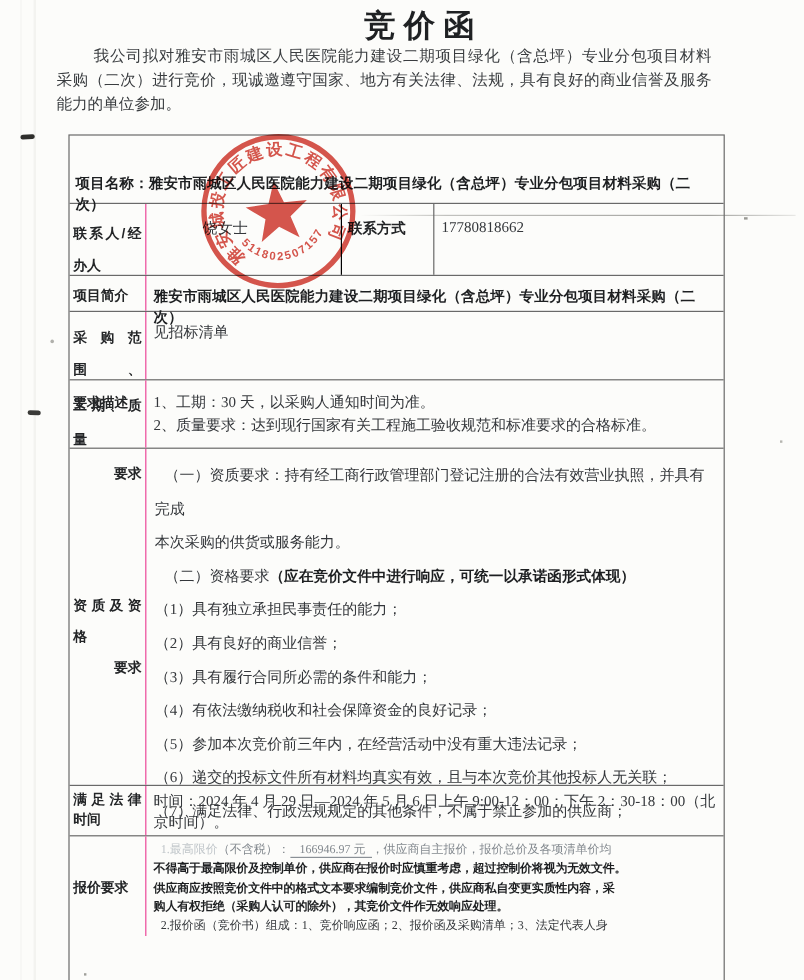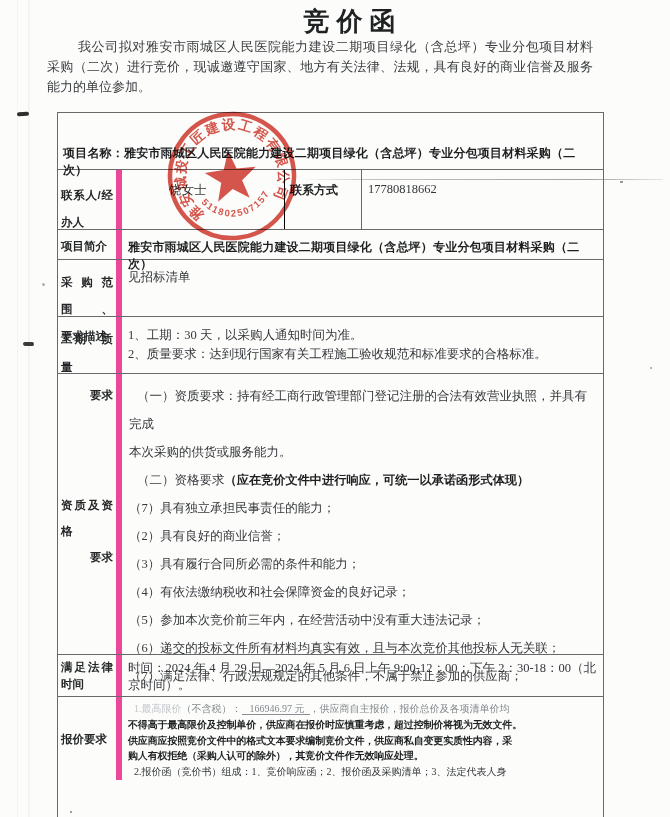--- a/index.html
+++ b/index.html
@@ -33,21 +33,21 @@
   .il{line-height:20px;}
   .il-first{text-indent:31px;}
   .il-just{text-align:justify;text-align-last:justify;}
 
   
   .tbl{position:absolute;left:57px;top:112px;width:547px;height:782px;
        border:1px solid #696969;box-sizing:border-box;font-size:12.5px;}
   .row{display:flex;box-sizing:border-box;border-bottom:1px solid #696969;}
   .row:last-child{border-bottom:none;}
   .cell{box-sizing:border-box;}
-  .lbl{width:64px;flex:0 0 64px;border-right:6px solid #ec4899;
+  .lbl{width:64px;flex:0 0 64px;border-right:1px solid #ec4899;
        font-family:"Liberation Sans","DejaVu Sans",sans-serif;font-weight:bold;
        font-size:11.5px;color:#232527;padding:0 3px;}
   .content{flex:1;min-width:0;}
   .jl{text-align:justify;text-align-last:justify;}
   .lc{text-align:right;}
 
   .r1{height:57px;}
   .r1 .cell{padding:32px 5px 0 5px;font-size:12px;letter-spacing:.2px;color:#1d1f21;}
   .r2{height:29px;}
   .r2 .cell{padding:9px 5px 0 5px;}
@@ -157,21 +157,21 @@
 
     <div class="row r7">
       <div class="cell lbl">
         <div class="jl">资质及资格</div>
         <div class="lc">要求</div>
       </div>
       <div class="cell content serif">
         <div class="ind">（一）资质要求：持有经工商行政管理部门登记注册的合法有效营业执照，并具有完成</div>
         <div>本次采购的供货或服务能力。</div>
         <div class="ind"><span>（二）资格要求</span><span class="bold-seg">（应在竞价文件中进行响应，可统一以承诺函形式体现）</span></div>
-        <div>（7）具有独立承担民事责任的能力；</div>
+        <div>（1）具有独立承担民事责任的能力；</div>
         <div>（2）具有良好的商业信誉；</div>
         <div>（3）具有履行合同所必需的条件和能力；</div>
         <div>（4）有依法缴纳税收和社会保障资金的良好记录；</div>
         <div>（5）参加本次竞价前三年内，在经营活动中没有重大违法记录；</div>
         <div>（6）递交的投标文件所有材料均真实有效，且与本次竞价其他投标人无关联；</div>
         <div>（7）满足法律、行政法规规定的其他条件，不属于禁止参加的供应商；</div>
       </div>
     </div>
 
     <div class="row r8">

